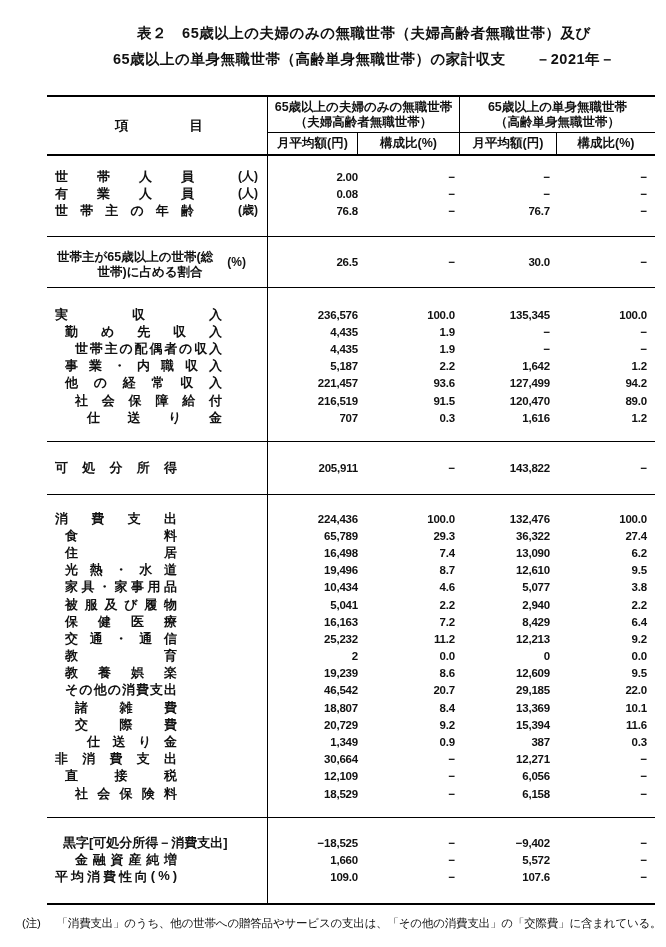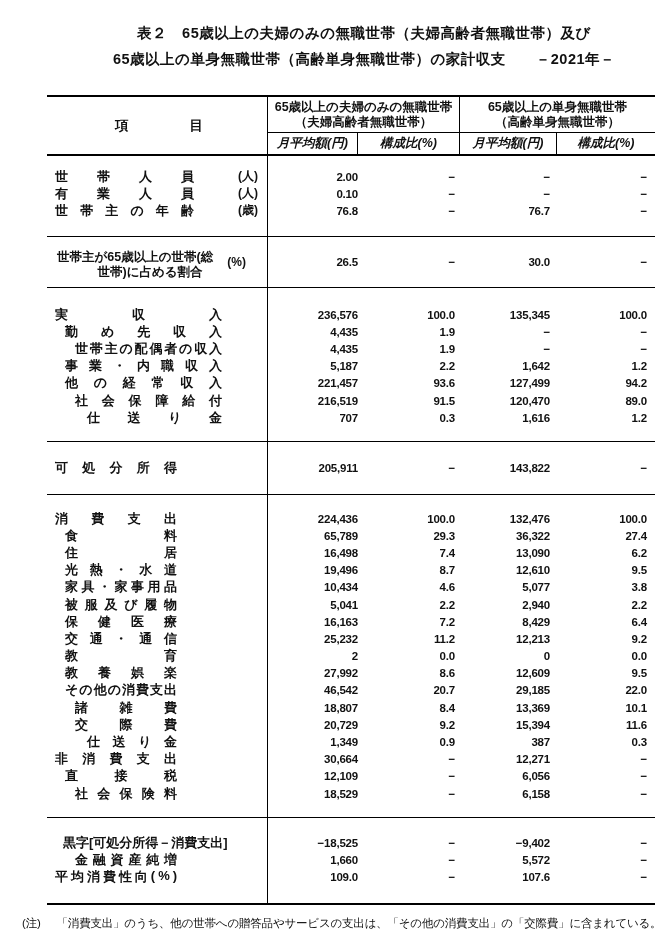--- a/index.html
+++ b/index.html
@@ -17,21 +17,21 @@
   .ihead{width:221px;box-sizing:border-box;border-right:1.5px solid #000;
     display:flex;align-items:center;}
   .ihead .ispread{margin-left:68px;width:88px;display:flex;justify-content:space-between;
     font-size:13.5px;font-weight:bold;}
   .hright{flex:1;display:flex;flex-direction:column;}
   .grow{height:35px;display:flex;}
   .gcell{box-sizing:border-box;text-align:center;font-size:12.5px;font-weight:bold;
     line-height:15.5px;padding-top:2.5px;}
   .gcell.g1{width:192px;border-right:1.5px solid #000;}
   .gcell.g2{width:195px;}
-  .srow{height:22px;display:flex;border-top:1px solid #000;box-sizing:border-box;font-style:italic;}
+  .srow{height:22px;display:flex;border-top:1px solid #000;box-sizing:border-box;}
   .scell{box-sizing:border-box;text-align:center;font-size:12.5px;font-weight:bold;line-height:20px;}
   .sc0{width:90px;border-right:1px solid #000;}
   .sc1{width:102px;border-right:1.5px solid #000;}
   .sc2{width:97px;border-right:1px solid #000;}
   .sc3{width:98px;}
   .tbody{position:relative;border-bottom:2.5px solid #000;}
   .tbody::after{content:"";position:absolute;left:219.5px;top:0;bottom:0;width:1.5px;background:#000;}
   .sec{box-sizing:border-box;}
   .sec.bt{border-top:1px solid #000;}
   .sec.full{display:flex;}
@@ -109,21 +109,21 @@
         <div class="row">
           <div class="lc">
             <span class="spread" style="margin-left: 8px; width: 139px;">
               <span>有</span>
               <span>業</span>
               <span>人</span>
               <span>員</span>
             </span>
             <span class="unit">(人)</span>
           </div>
-          <div class="vc v0">0.10</div>
+          <div class="vc v0">0.08</div>
           <div class="vc v1">−</div>
           <div class="vc v2">−</div>
           <div class="vc v3">−</div>
         </div>
         <div class="row">
           <div class="lc">
             <span class="spread" style="margin-left: 8px; width: 139px;">
               <span>世</span>
               <span>帯</span>
               <span>主</span>
@@ -414,21 +414,21 @@
         </div>
         <div class="row">
           <div class="lc">
             <span class="spread" style="margin-left: 18px; width: 112px;">
               <span>教</span>
               <span>養</span>
               <span>娯</span>
               <span>楽</span>
             </span>
           </div>
-          <div class="vc v0">27,992</div>
+          <div class="vc v0">19,239</div>
           <div class="vc v1">8.6</div>
           <div class="vc v2">12,609</div>
           <div class="vc v3">9.5</div>
         </div>
         <div class="row">
           <div class="lc">
             <span class="spread" style="margin-left: 18px; width: 112px;">
               <span>そ</span>
               <span>の</span>
               <span>他</span>

